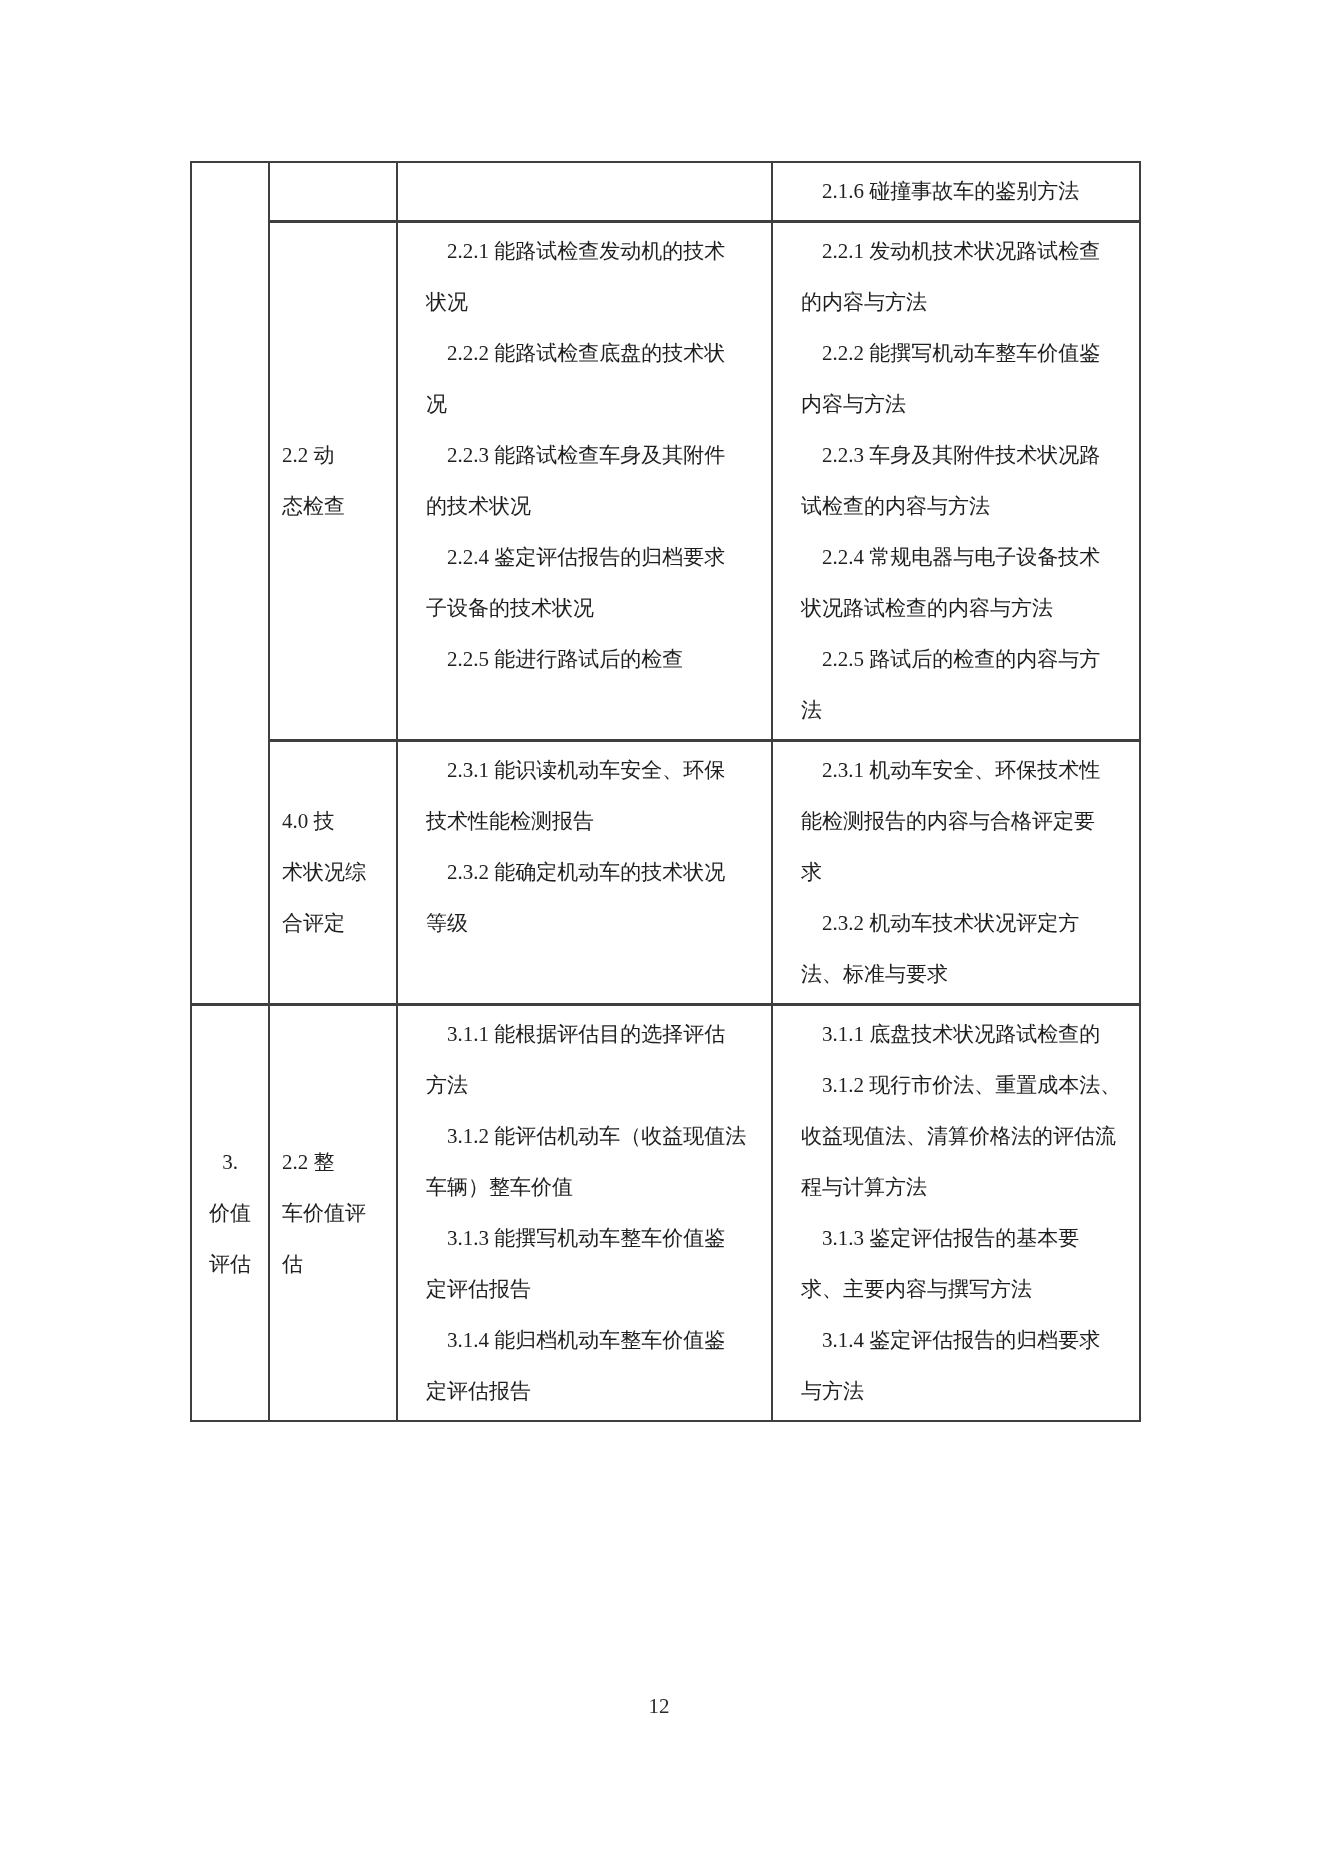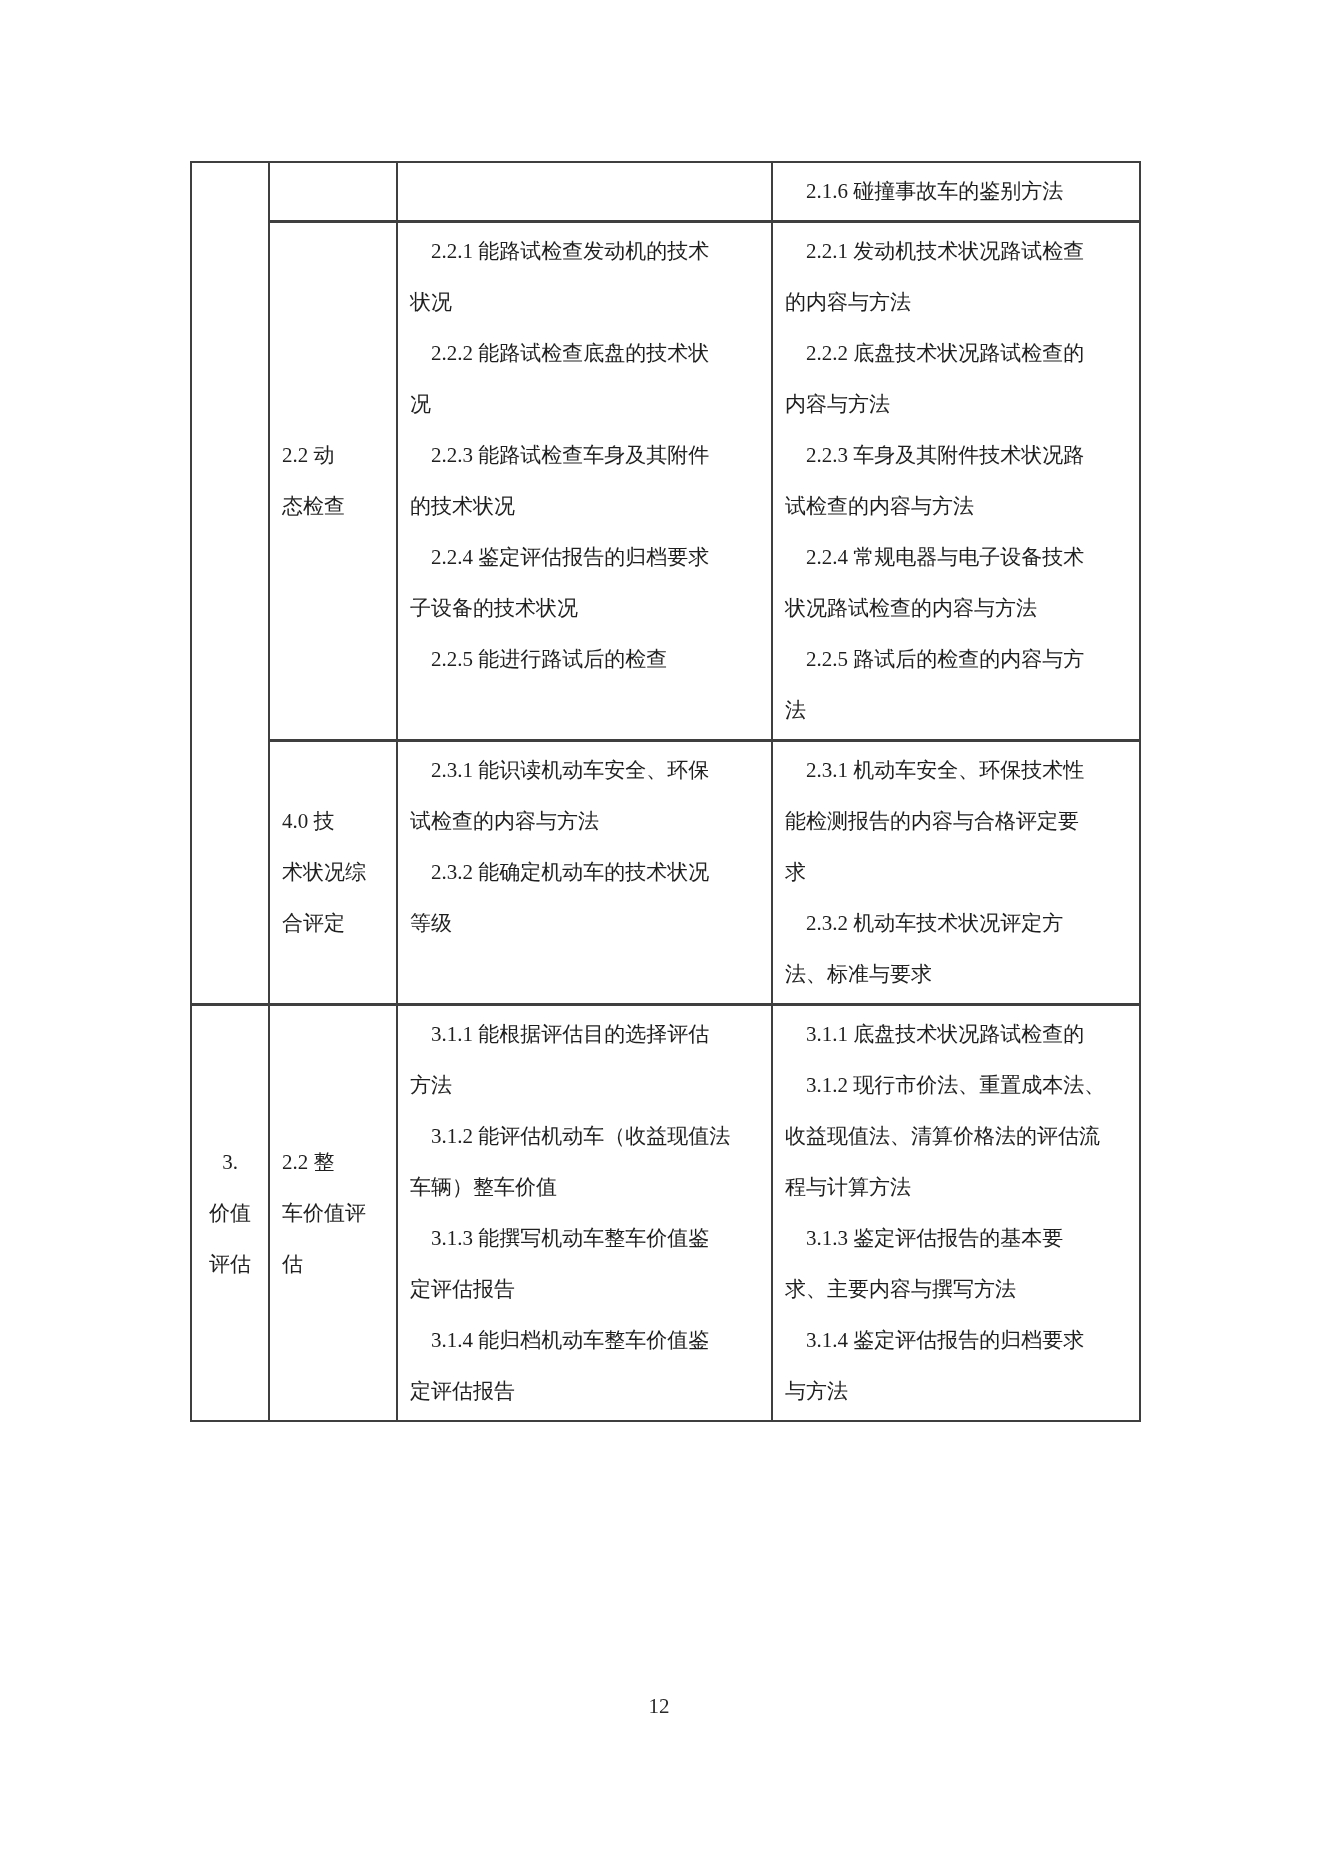--- a/index.html
+++ b/index.html
@@ -33,21 +33,21 @@
   }
   td.c-item{
     text-align:left;
     vertical-align:middle;
     padding:2px 6px 2px 12px;
   }
   
   td.c-txt{
     text-align:left;
     vertical-align:top;
-    padding:3px 10px 3px 12px;
+    padding:3px 10px 3px 28px;
   }
   #page-number{
     position:absolute;
     left:0;right:5px;
     top:1694px;
     text-align:center;
     font-size:21px;
     color:#2a2a2a;
   }
 </style>
@@ -77,35 +77,35 @@
 状况
 　2.2.2 能路试检查底盘的技术状
 况
 　2.2.3 能路试检查车身及其附件
 的技术状况
 　2.2.4 鉴定评估报告的归档要求
 子设备的技术状况
 　2.2.5 能进行路试后的检查</td>
       <td class="c-txt">　2.2.1 发动机技术状况路试检查
 的内容与方法
-　2.2.2 底盘技术状况路试检查的
+　2.2.2 能撰写机动车整车价值鉴
 内容与方法
 　2.2.3 车身及其附件技术状况路
 试检查的内容与方法
 　2.2.4 常规电器与电子设备技术
 状况路试检查的内容与方法
 　2.2.5 路试后的检查的内容与方
 法</td>
     </tr>
     <tr class="hrow" style="height:260px">
       <td class="c-item">4.0 技
 术状况综
 合评定</td>
       <td class="c-txt">　2.3.1 能识读机动车安全、环保
-试检查的内容与方法
+技术性能检测报告
 　2.3.2 能确定机动车的技术状况
 等级</td>
       <td class="c-txt">　2.3.1 机动车安全、环保技术性
 能检测报告的内容与合格评定要
 求
 　2.3.2 机动车技术状况评定方
 法、标准与要求</td>
     </tr>
     <tr class="hrow" style="height:415px">
       <td class="c-func">3.

